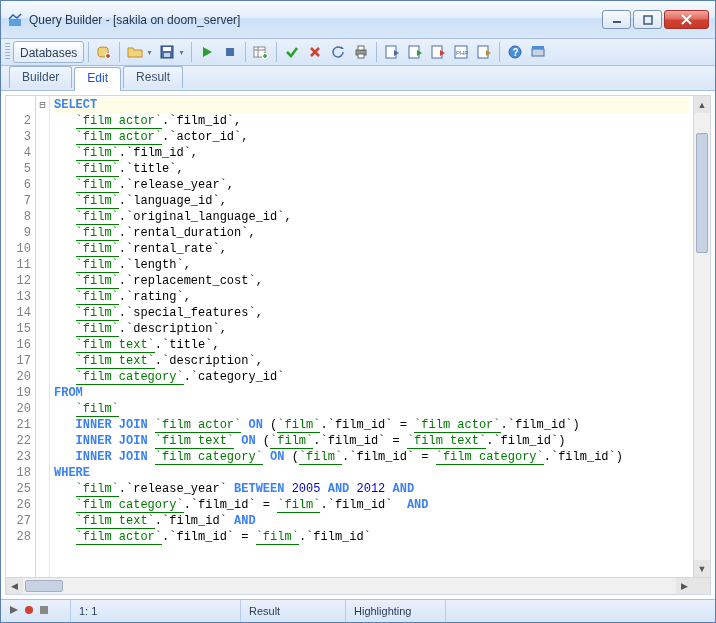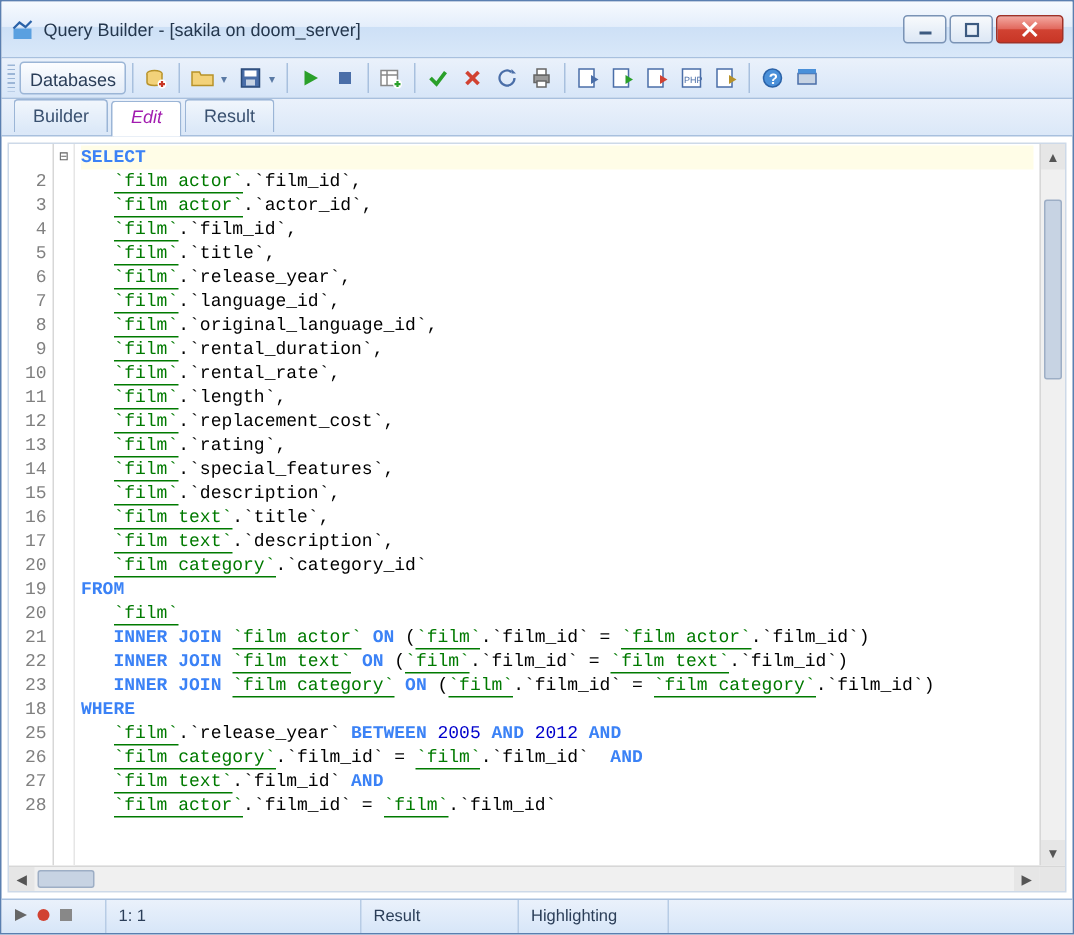--- a/index.html
+++ b/index.html
@@ -105,22 +105,21 @@
     border-radius: 3px 3px 0 0;
     background: linear-gradient(to bottom, #f1f6fc, #dbe8f8);
     color: #3a5170;
     margin-right: 2px;
   }
   .tab.active {
     background: #fff;
     height: 24px;
     position: relative;
     top: 1px;
-    color: #a21caf;
-    font-style: italic;
+    color: #1d4ed8;
   }
   
   .editor-wrap {
     flex: 1;
     display: flex;
     flex-direction: column;
     border: 1px solid #cdd9e8;
     margin: 4px;
     background: #fff;
     overflow: hidden;

